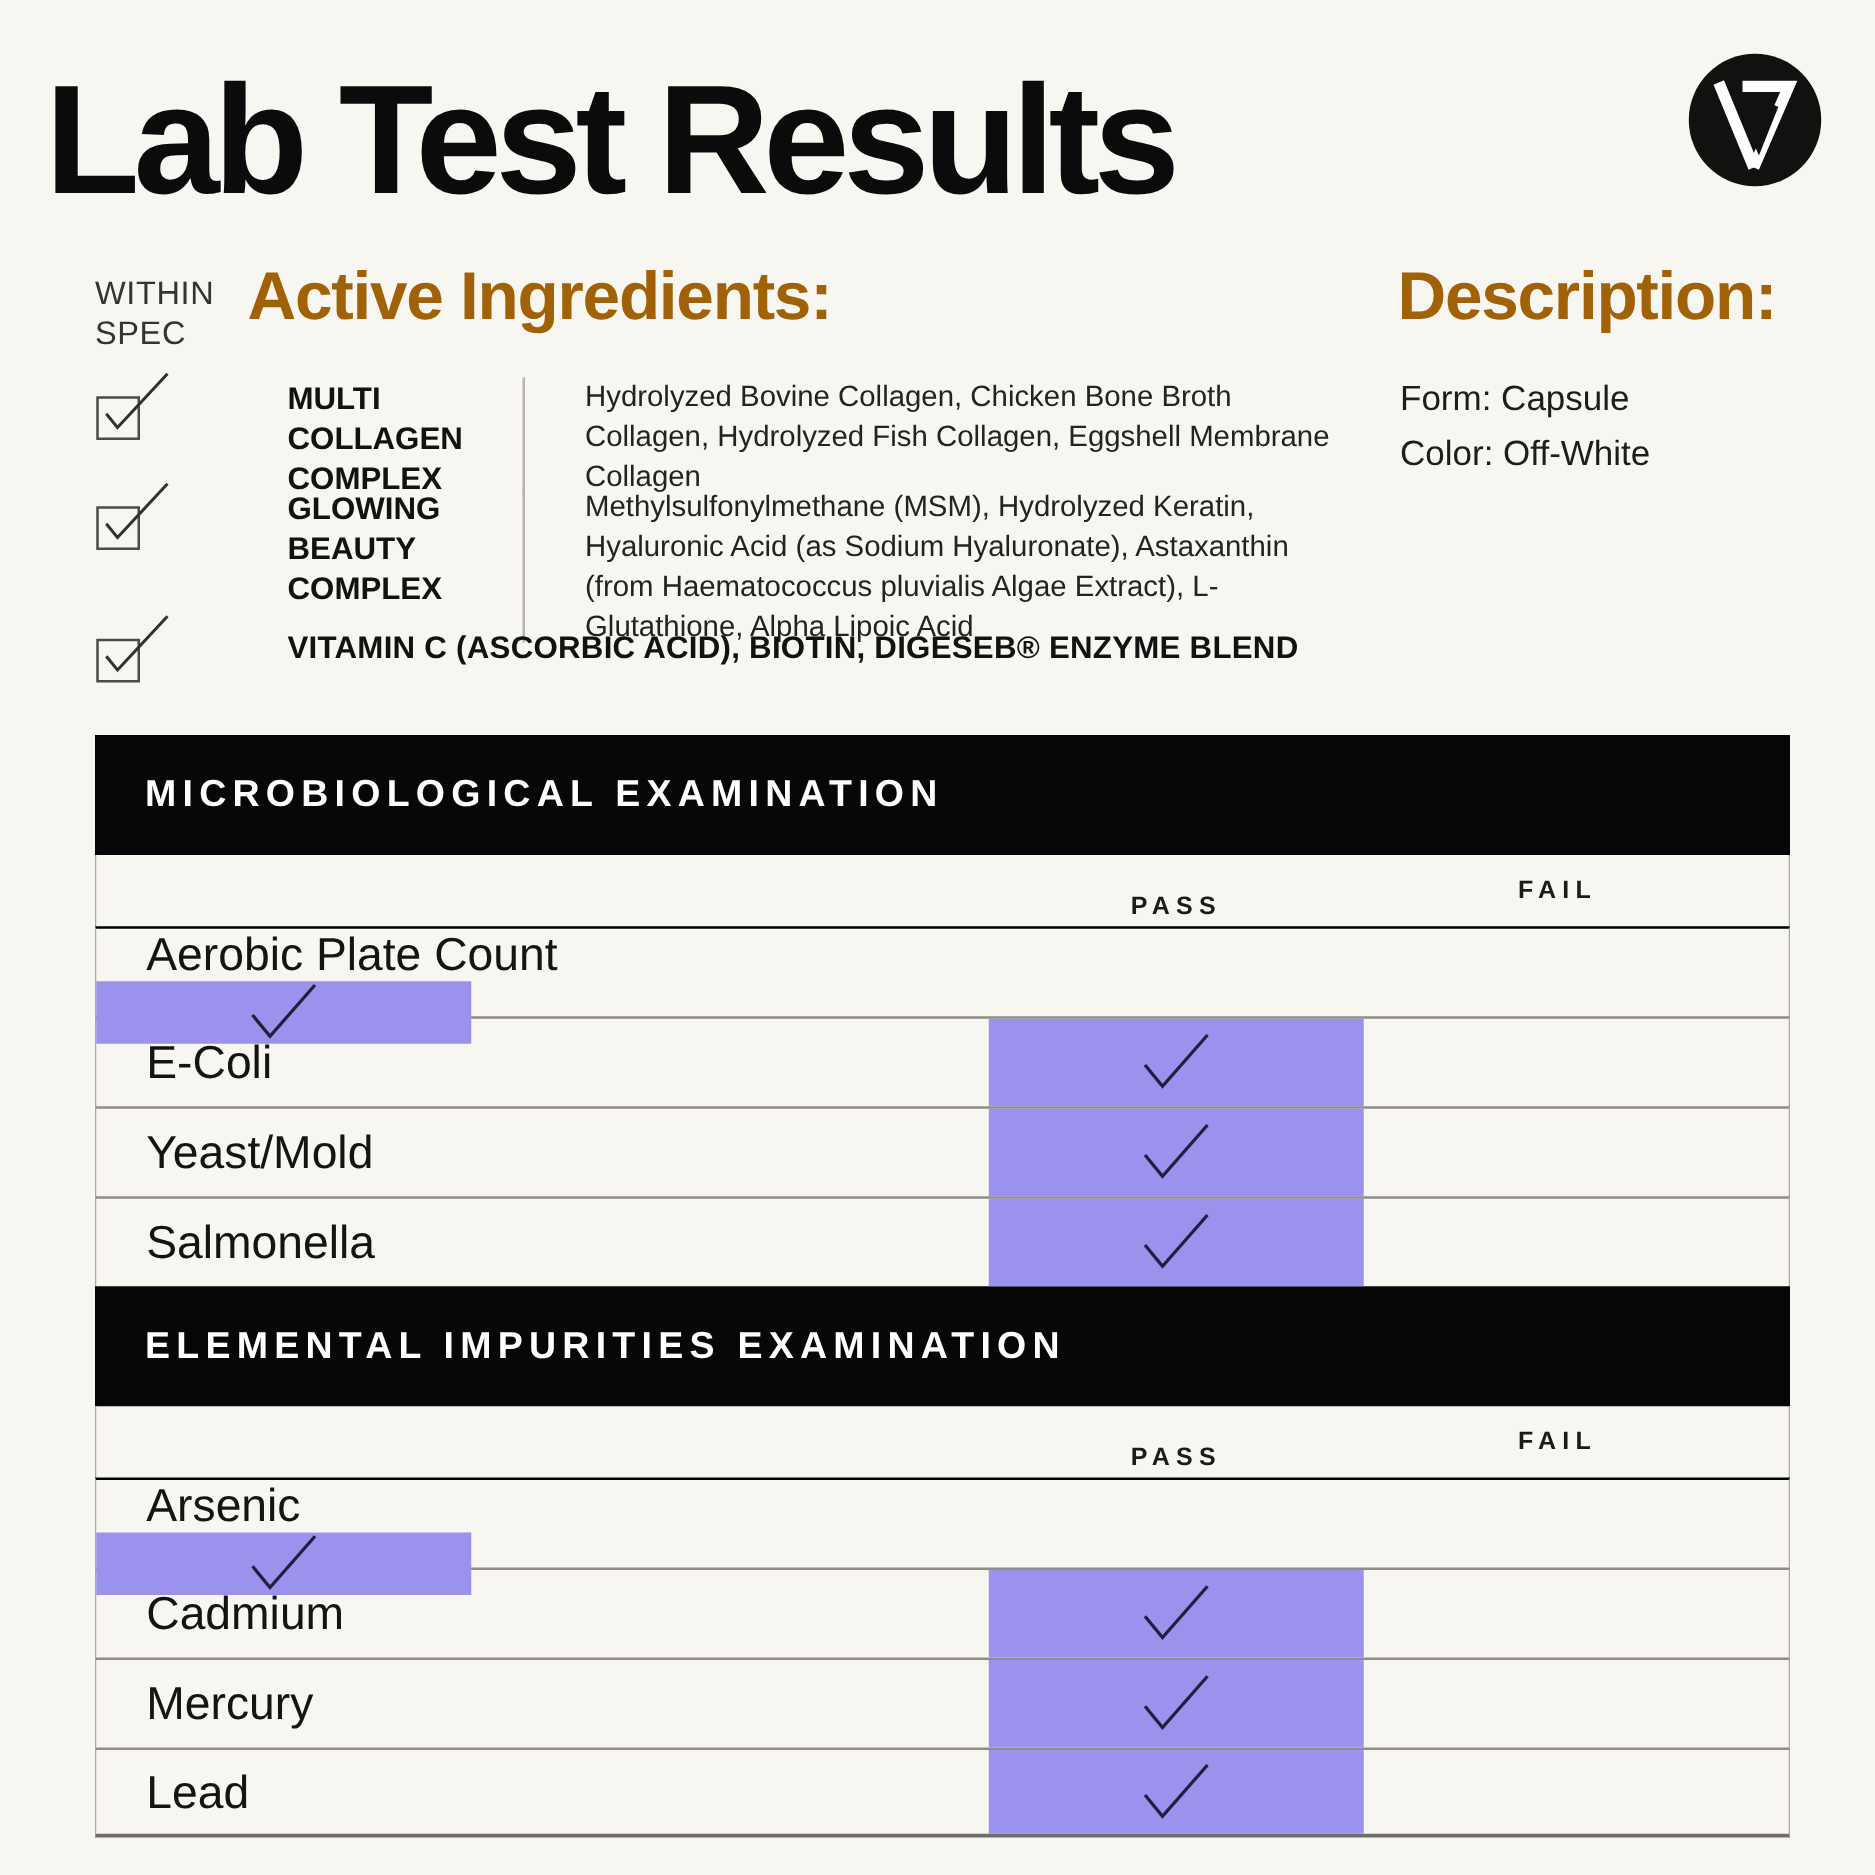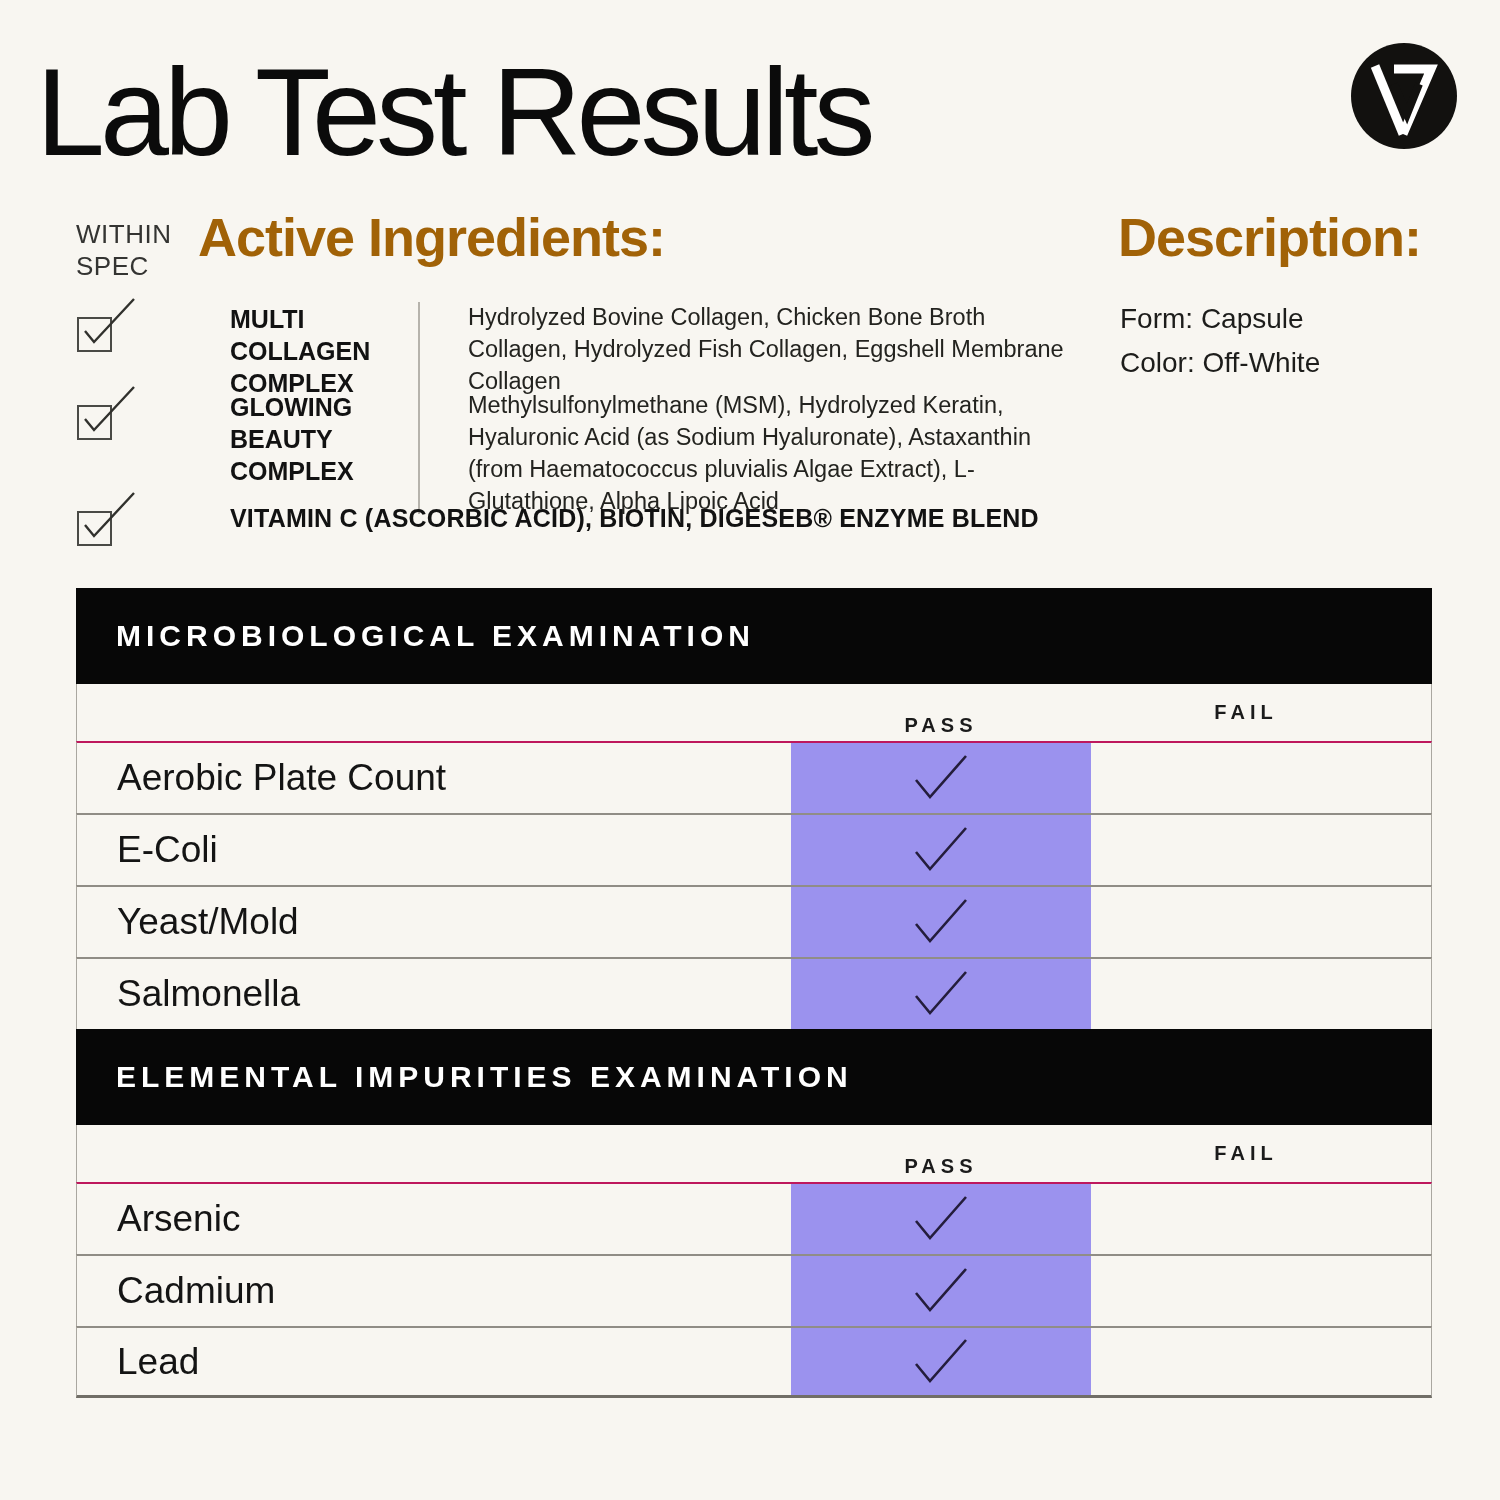--- a/index.html
+++ b/index.html
@@ -5,21 +5,21 @@
   * { margin:0; padding:0; box-sizing:border-box; }
   html,body { background:#e9e7e2; }
   .page {
     position:relative; width:1500px; height:1500px;
     background:#f8f6f1; overflow:hidden;
     font-family:"Liberation Sans", sans-serif; color:#141414;
   }
   
   .title {
     position:absolute; left:36px; top:50px;
-    font-size:124px; font-weight:normal; letter-spacing:-5px;
+    font-size:124px; font-weight:bold; letter-spacing:-5px;
     line-height:1; color:#0b0b0b; white-space:nowrap;
   }
   .logo { position:absolute; left:1350px; top:42px; width:108px; height:108px; }
   
   .within-spec {
     position:absolute; left:76px; top:219px; width:104px;
     font-size:26px; line-height:1.22; letter-spacing:.5px; color:#343432;
   }
   .ai-heading, .desc-heading {
     position:absolute; top:206px; font-size:54px; font-weight:bold;
@@ -62,21 +62,21 @@
   }
   .cols .c-label { width:714px; }
   .cols .c-pass  { width:300px; text-align:center;margin-top:25px; }
   .cols .c-fail  { flex:1; text-align:center; padding-right:30px; }
   .col-head { font-size:20px; font-weight:bold; letter-spacing:5px; color:#1b1b1b; }
   .trow {
     height:72px; display:flex; align-items:stretch;
     border-left:1px solid #aaa7a0; border-right:1px solid #aaa7a0;
     border-top:2px solid #908d86;
   }
-  .trow.first { border-top:2px solid #be185d; }
+  .trow.first { border-top:2px solid #000000;flex-direction:column; }
   .trow.last  { border-bottom:3px solid #716e67; }
   .tlabel {
     width:714px; padding-left:40px; display:flex; align-items:center;
     font-size:37px; color:#141414;
   }
   .tpass {
     width:300px; background:#9b92ee;
     display:flex; align-items:center; justify-content:center;
   }
   .tfail { flex:1; }
@@ -207,20 +207,29 @@
     </div>
     <div class="trow">
       <div class="tlabel">Cadmium</div>
       <div class="tpass">
           <svg class="chk">
             <use href="#ico-check"></use>
           </svg>
         </div>
       <div class="tfail"></div>
     </div>
+    <div class="trow">
+      <div class="tlabel">Mercury</div>
+      <div class="tpass">
+          <svg class="chk">
+            <use href="#ico-check"></use>
+          </svg>
+        </div>
+      <div class="tfail"></div>
+    </div>
     <div class="trow last">
       <div class="tlabel">Lead</div>
       <div class="tpass">
           <svg class="chk">
             <use href="#ico-check"></use>
           </svg>
         </div>
       <div class="tfail"></div>
     </div>
 

